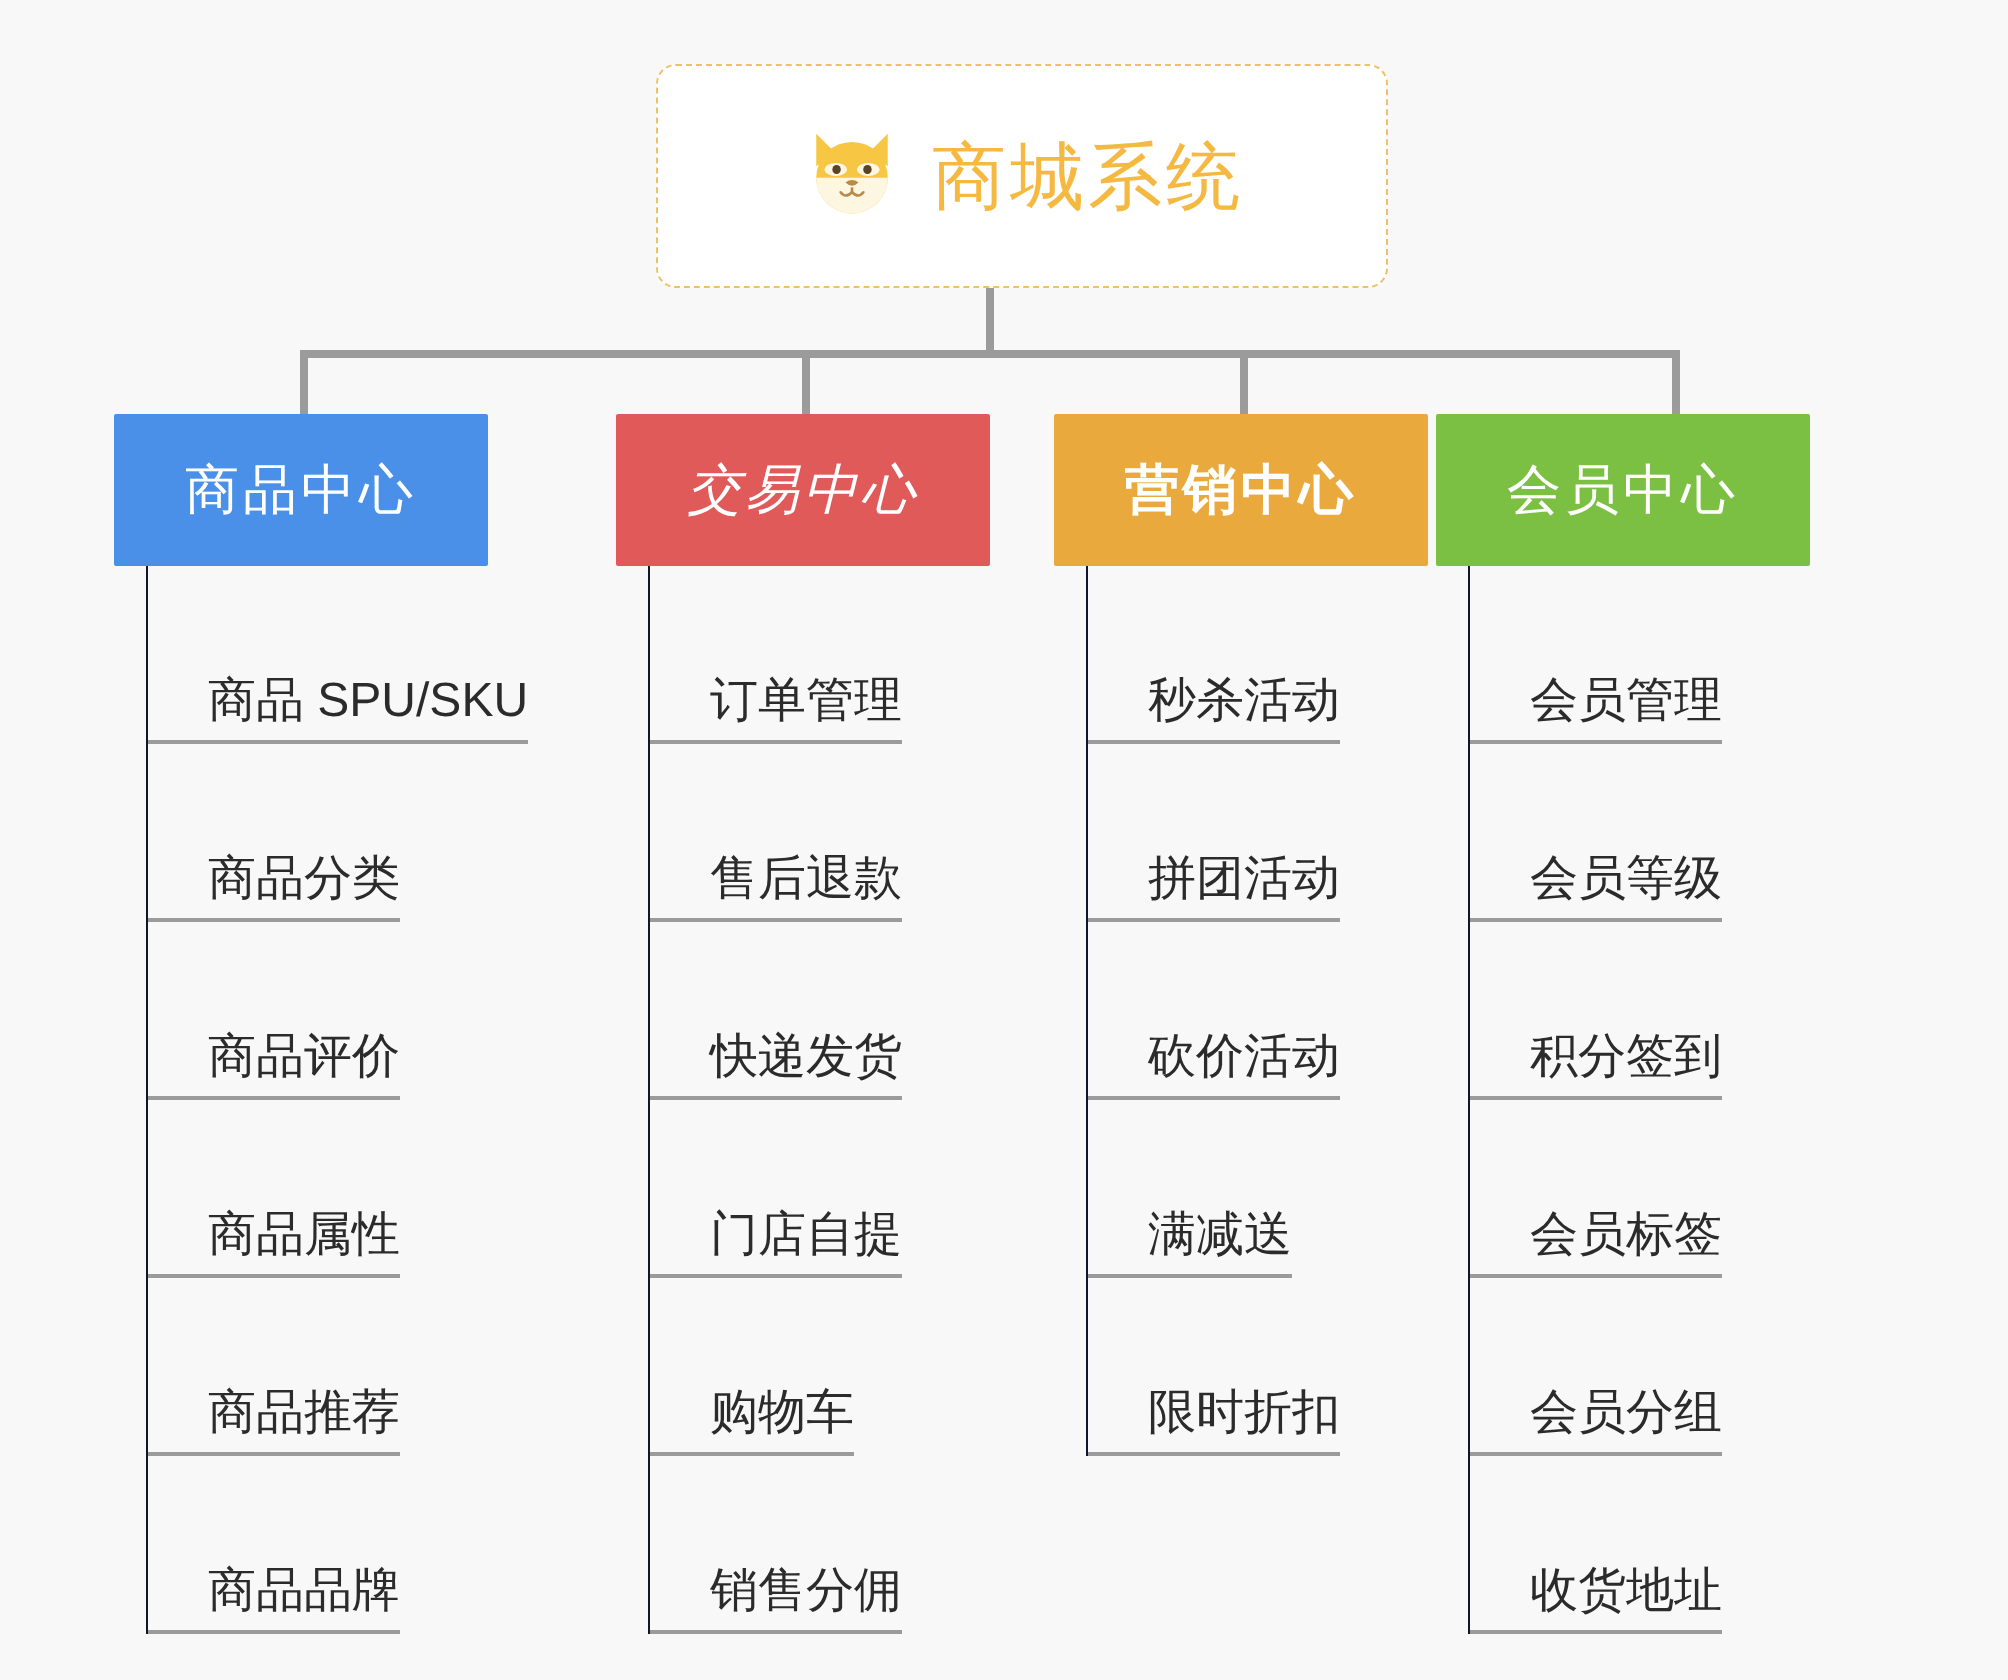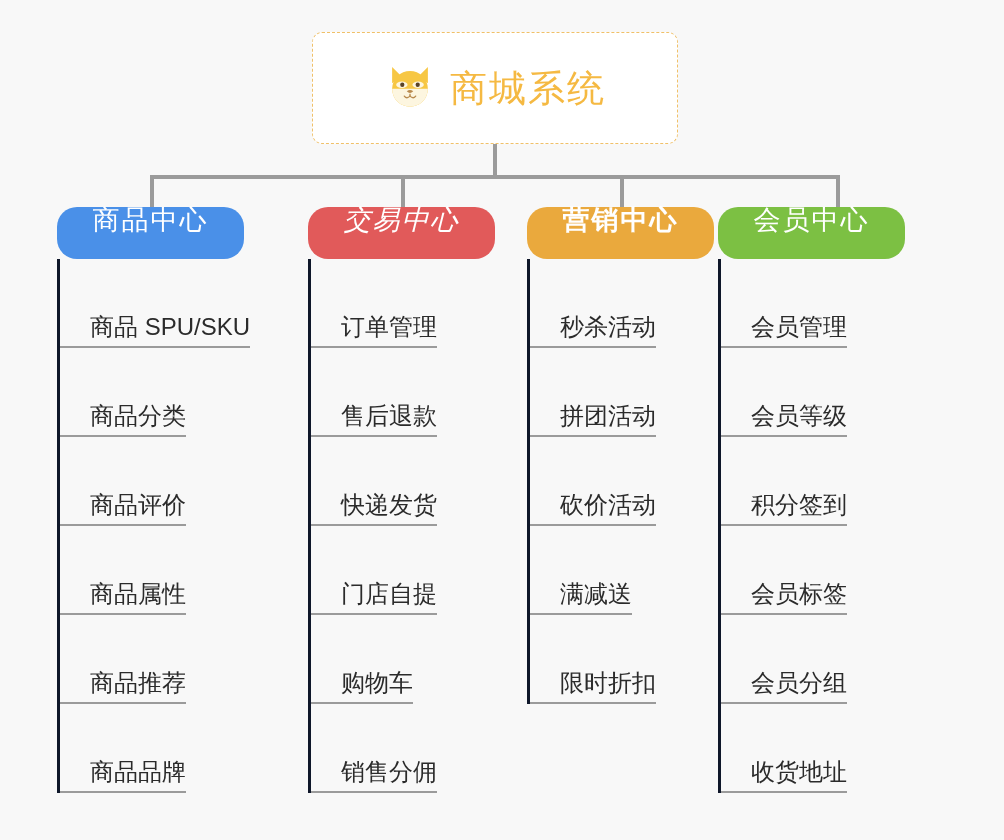--- a/index.html
+++ b/index.html
@@ -14,21 +14,21 @@
 
   #chart {
     position: relative;
     width: 1004px;
     height: 840px;
   }
 
   
   .root-node {
     position: absolute;
-    left: 312px;
+    left: 328px;
     top: 32px;
     width: 366px;
     height: 112px;
     background: #ffffff;
     border: 1px dashed #f0c068;
     border-radius: 10px;
     display: flex;
     align-items: center;
     justify-content: center;
     gap: 14px;
@@ -78,41 +78,41 @@
   .column {
     position: absolute;
     top: 207px;
   }
   .col-1 { left: 57px;  width: 250px; }
   .col-2 { left: 308px; width: 228px; }
   .col-3 { left: 527px; width: 228px; }
   .col-4 { left: 718px; width: 228px; }
 
   .cat-box {
-    height: 52px;
-    border-radius: 20px;
+    height: 76px;
+    border-radius: 1px;
     display: flex;
-    align-items: flex-start;
+    align-items: center;
     justify-content: center;
     color: #ffffff;
     font-size: 27px;
     letter-spacing: 2px;
     line-height: 1;
   }
   .col-1 .cat-box { width: 187px; background: #4a90e8; }
   .col-2 .cat-box { width: 187px; background: #e15a5a; font-style: italic; }
   .col-3 .cat-box { width: 187px; background: #eaa93d; font-weight: bold; }
   .col-4 .cat-box { width: 187px; background: #7cc043; }
 
   
   .leaf-list {
     position: relative;
-    margin-left: 0;
+    margin-left: 16px;
     padding-left: 0;
-    border-left: 3px solid #0f172a;
+    border-left: 1px solid #0f172a;
   }
 
   .leaf-item {
     height: 89px;
     position: relative;
     display: flex;
     align-items: flex-end;
   }
   .leaf-label {
     display: inline-block;

